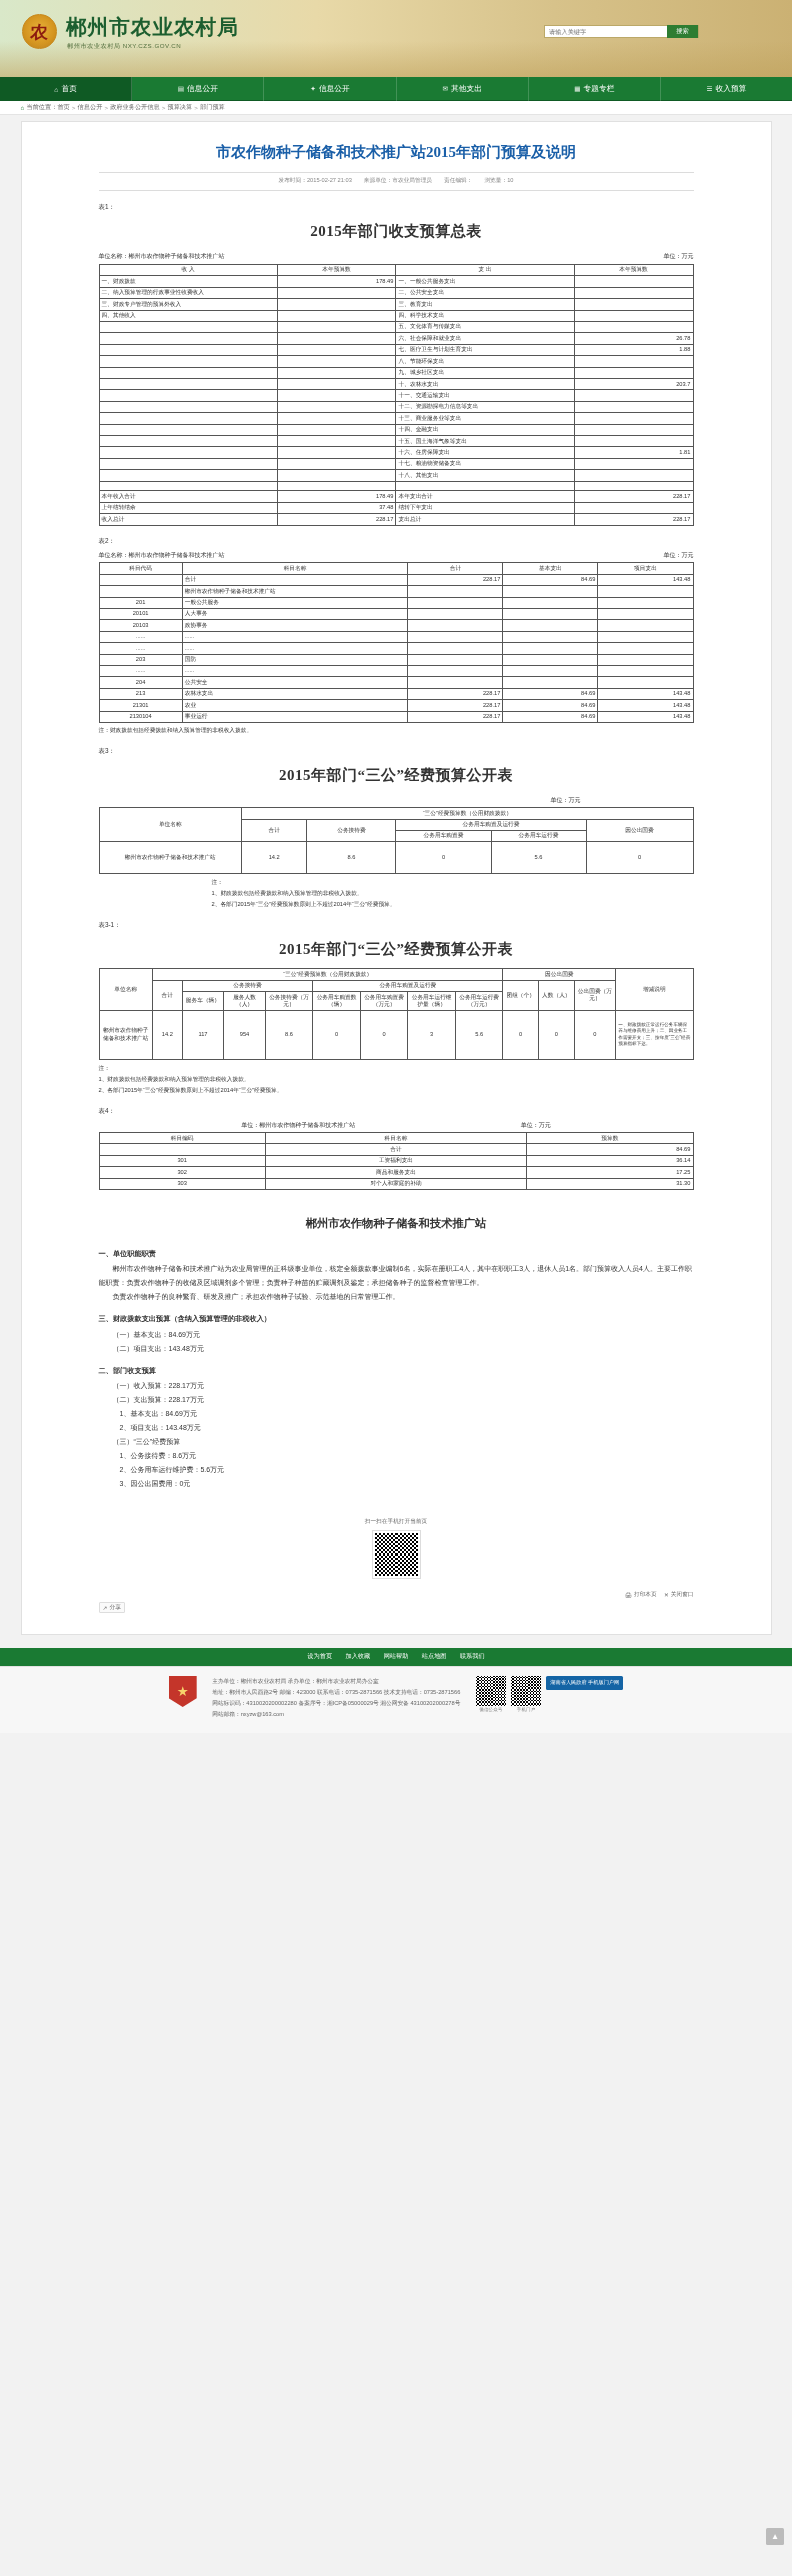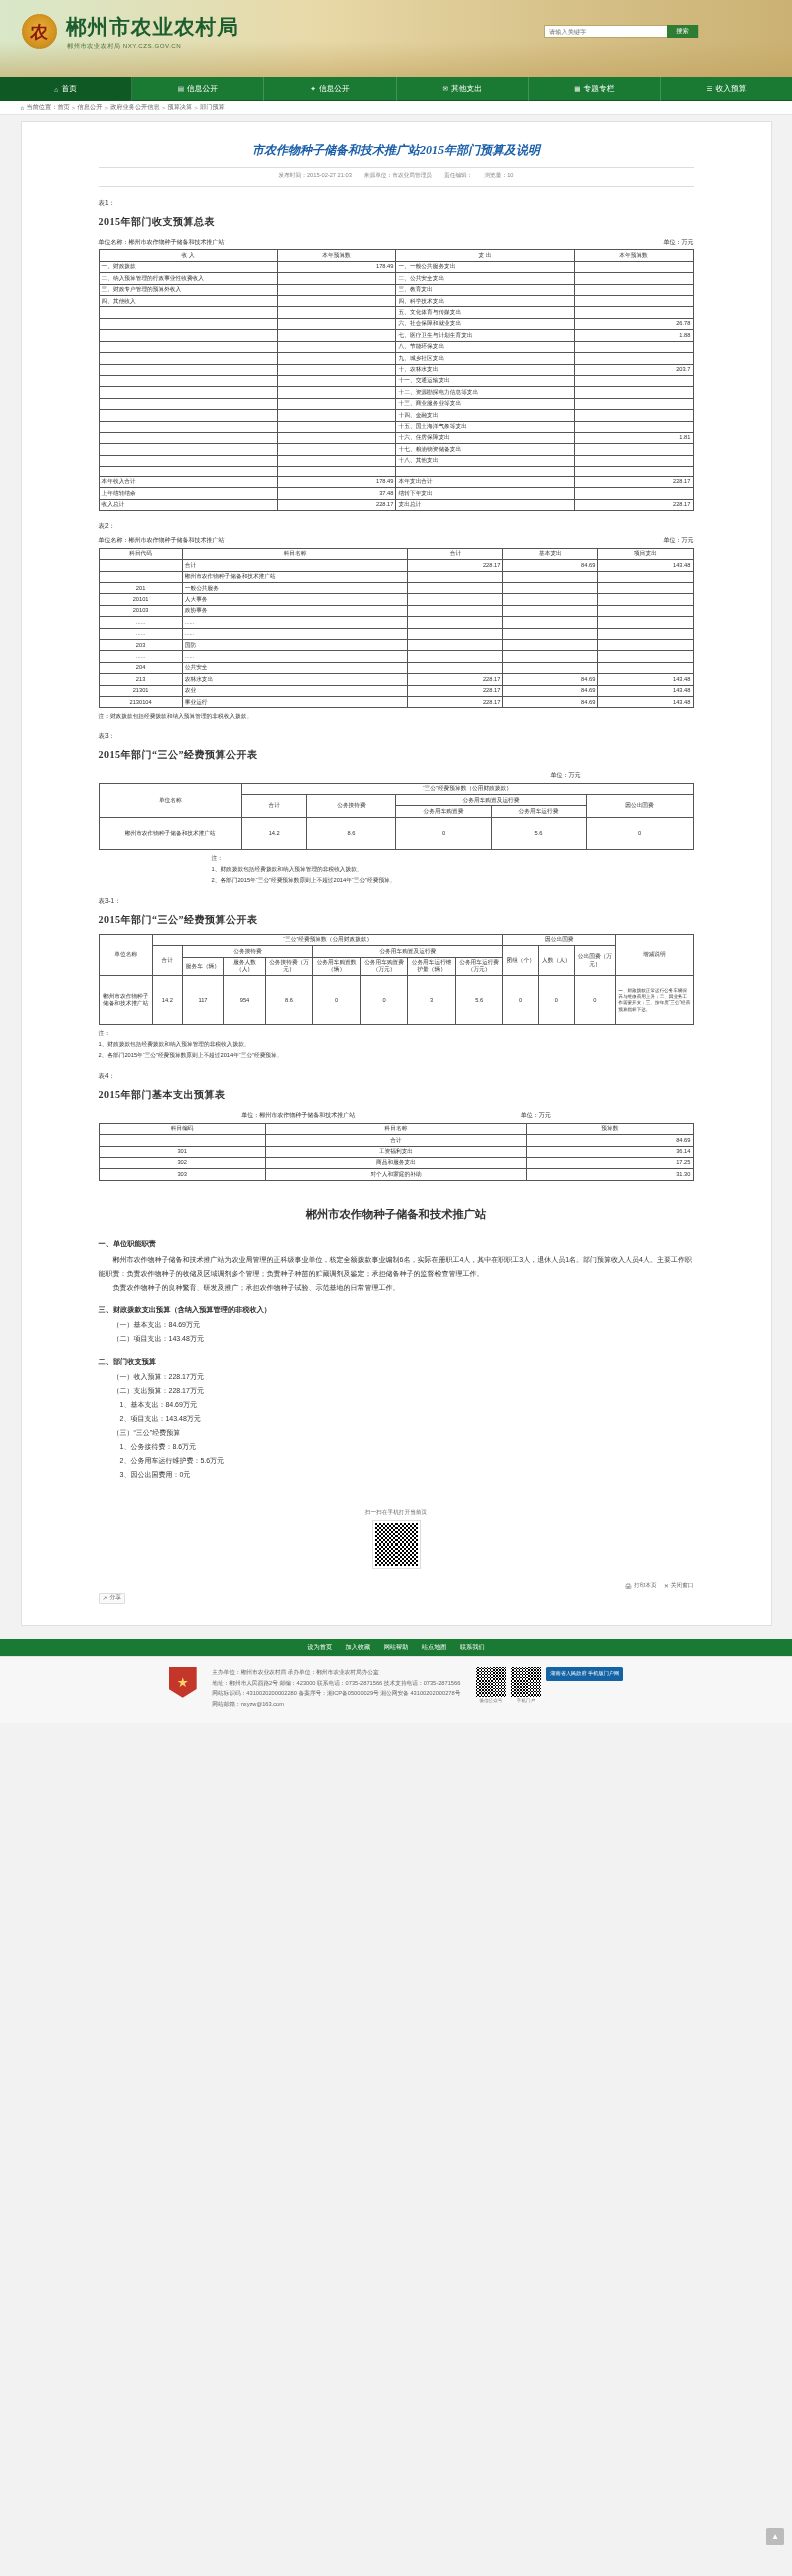--- a/index.html
+++ b/index.html
@@ -74,34 +74,34 @@
   .crumb-bar a{color:#666;text-decoration:none;}
   .crumb-sep{margin:0 2.1px;color:#999;}
   
   .page-wrap{
     width:751px;margin:5.2px auto 0;background:#fff;border:0.5px solid #e0e0e0;
     padding:0 0 20.6px 0;position:relative;
   }
   .article-head{padding:19.6px 46px 0;}
   .article-title{
     text-align:center;font-family:"Liberation Serif", serif;
-    font-size:12px;color:#1a5fa8;font-weight:bold;line-height:1.5;font-style:italic;
+    font-size:15px;color:#1a5fa8;font-weight:bold;line-height:1.5;
   }
   .title-rule{border:0;border-top:0.5px solid #dcdcdc;margin:8.2px 31px 4.1px;}
   .article-meta{
     text-align:center;font-size:5.7px;color:#888;padding-bottom:3.1px;
   }
   .article-meta span{margin:0 5.2px;}
   .meta-rule{border:0;border-top:0.5px solid #dcdcdc;margin:2.1px 31px 10.3px;}
   .article-body{padding:0 77px;font-size:6.7px;line-height:2;color:#333;}
   
   .tbl-label{font-size:6.4px;margin:9.3px 0 1px;}
   .tbl-caption{
-    text-align:left;font-family:"Liberation Serif", serif;
-    font-size:10px;font-weight:bold;margin:2.1px 0 4.1px;letter-spacing:0.5px;
+    text-align:center;font-family:"Liberation Serif", serif;
+    font-size:15px;font-weight:bold;margin:2.1px 0 4.1px;letter-spacing:0.5px;
   }
   .tbl-unit{font-size:6px;margin-bottom:1.5px;display:flex;justify-content:space-between;}
   .tbl-unit.right{justify-content:flex-end;}
   table.grid{
     width:100%;border-collapse:collapse;font-size:5.7px;table-layout:fixed;
   }
   table.grid th, table.grid td{
     border:0.5px solid #555;padding:1.5px 2.1px;height:9.8px;line-height:1.3;
     word-break:break-all;
   }
@@ -634,21 +634,20 @@
           </tr>
         </tbody>
     </table>
     <div class="tbl-notes">
       <div>注：</div>
       <div>1、财政拨款包括经费拨款和纳入预算管理的非税收入拨款。</div>
       <div>2、各部门2015年“三公”经费预算数原则上不超过2014年“三公”经费预算。</div>
     </div>
 
     <div class="tbl-label">表4：</div>
-    <div class="tbl-caption">2015年部门基本支出预算表</div>
     <div class="unit-wrap-small">
         <div class="tbl-unit">
       <span>单位：郴州市农作物种子储备和技术推广站</span>
       <span>单位：万元</span>
     </div>
       </div>
     <table class="grid tbl-small">
       <colgroup>
           <col style="width:28%">
           <col style="width:44%">

